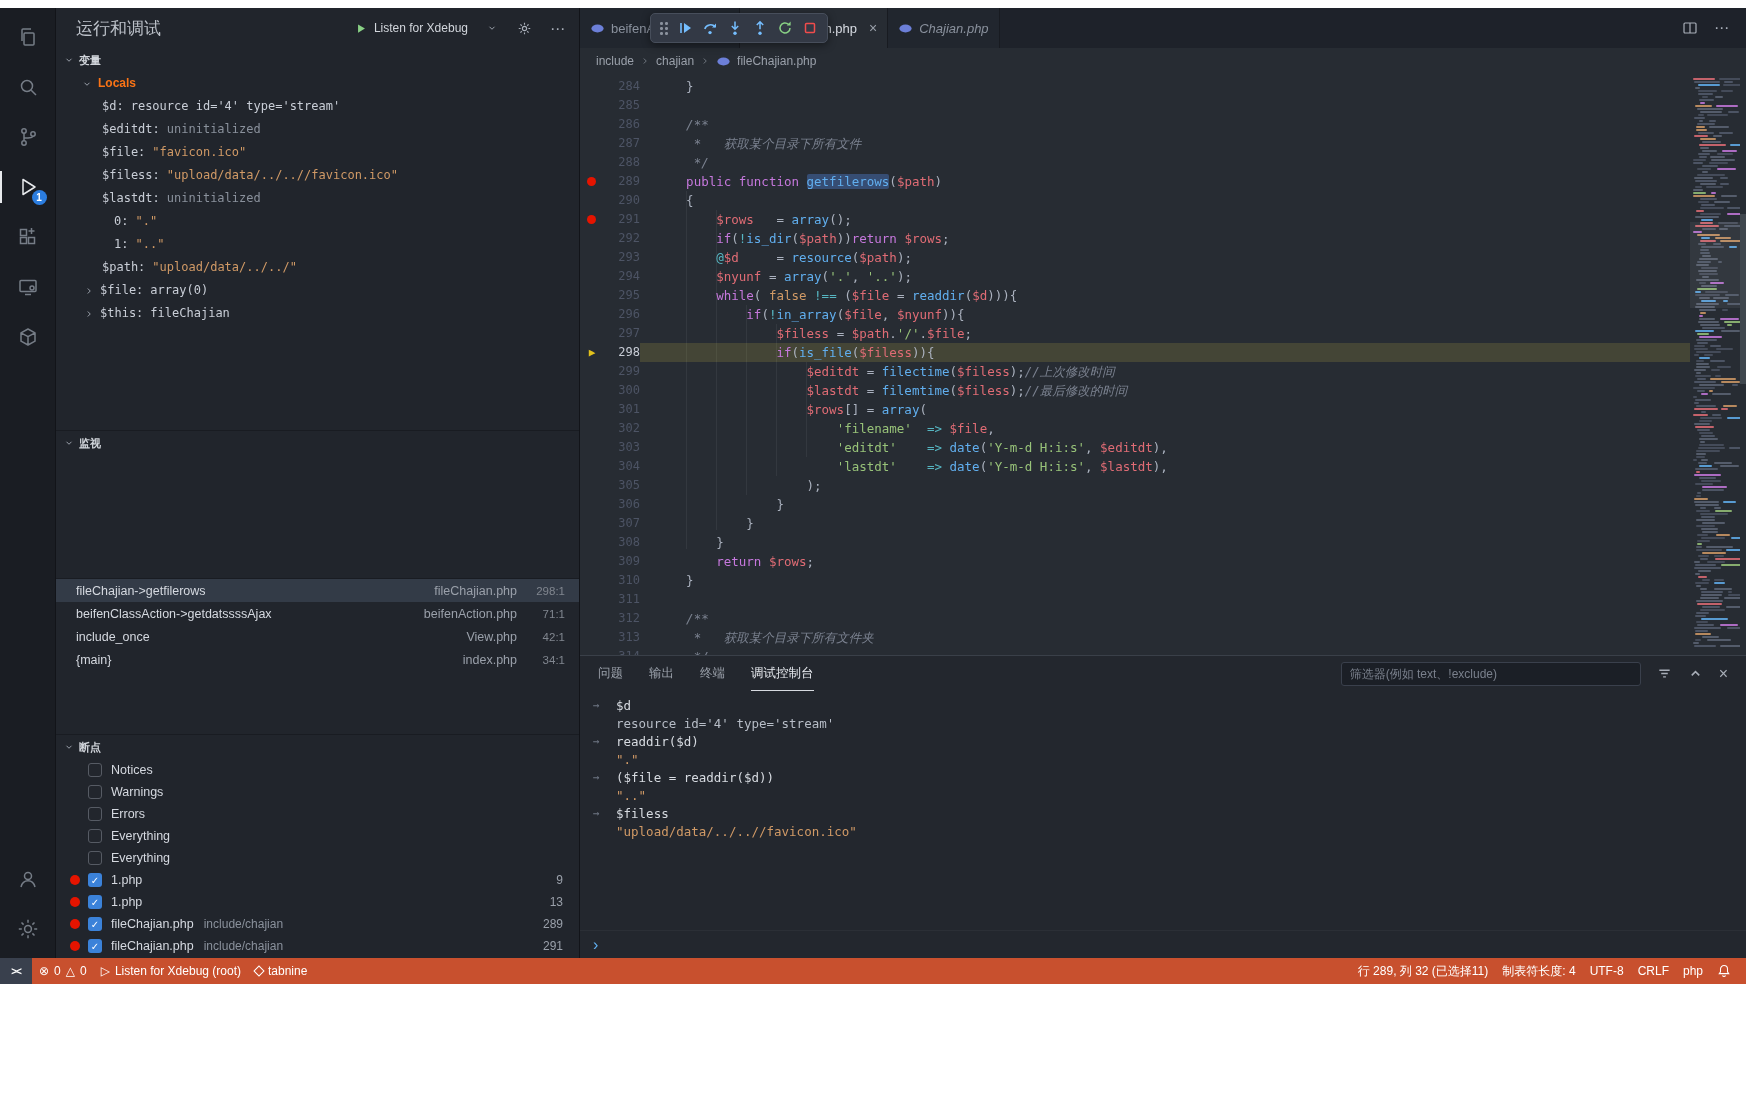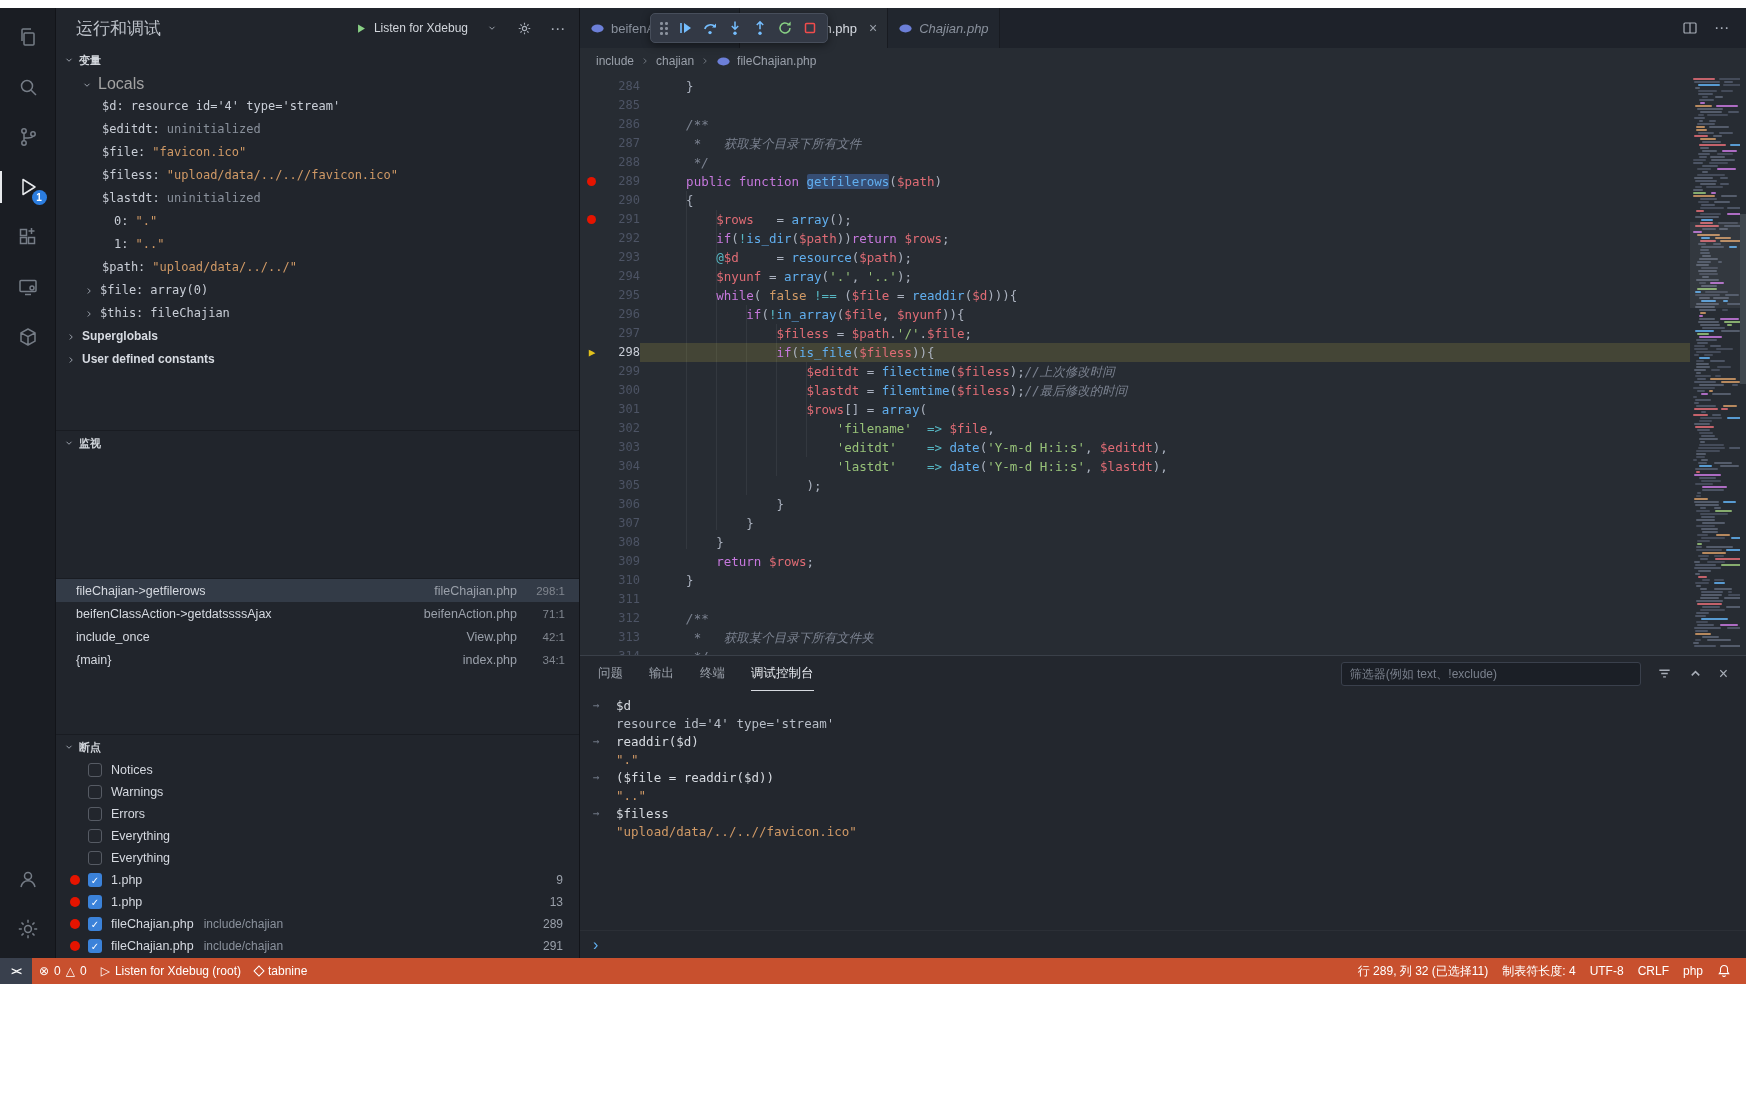--- a/index.html
+++ b/index.html
@@ -33,21 +33,21 @@
   .section-header{height:24px;display:flex;align-items:center;gap:5px;padding:0 14px 0 8px;font-size:11px;font-weight:bold;color:#d0d4da;cursor:pointer;flex:none}
   .section-chev{color:#9aa0aa;display:flex}
   .sec-variables{height:382px;border-top:none}
   .sec-watch{height:148px}
   .sec-callstack{height:156px}
   .sec-breakpoints{height:224px}
   .cs-badge{margin-left:auto;font-weight:normal;color:#9aa0aa;font-size:10.5px}
 
   .tree{font-family:"DejaVu Sans Mono",monospace;font-size:12px}
   .var-row{height:23px;line-height:23px;white-space:nowrap;overflow:hidden;cursor:pointer}
-  .locals-head{padding-left:26px;font-family:"Liberation Sans",sans-serif;font-weight:normal;color:#a3a3a3;font-size:16px;height:23px;line-height:23px;cursor:pointer}
+  .locals-head{padding-left:26px;font-family:"Liberation Sans",sans-serif;font-weight:bold;color:#f97316;font-size:12px;height:23px;line-height:23px;cursor:pointer}
   .twisty{display:inline-flex;width:16px;color:#9aa0aa;vertical-align:middle}
   .var-name{color:#c9ced7}
   .var-val{margin-left:7px}
   .val-plain{color:#c9ced7}
   .val-muted{color:#8a919c}
   .val-string{color:#d19a66}
   .group-row{font-family:"Liberation Sans",sans-serif;font-weight:bold;color:#d7dbe2;font-size:12px}
 
   .cs-row{display:flex;align-items:center;height:23px;padding:0 14px 0 20px;font-size:12.5px;cursor:pointer}
   .cs-row.selected{background:#333b47}
@@ -264,32 +264,20 @@
               <div class="var-row" style="padding-left: 46px;"><span class="twisty" style="margin-left: -18px;">
                   <svg class="chev-svg" viewBox="0 0 16 16">
                     <path d="M6 4 l4 4 -4 4" fill="none" stroke="currentColor" stroke-width="1.6"></path>
                   </svg>
                 </span><span class="var-name">$file:</span><span class="var-val val-plain">array(0)</span></div>
               <div class="var-row" style="padding-left: 46px;"><span class="twisty" style="margin-left: -18px;">
                   <svg class="chev-svg" viewBox="0 0 16 16">
                     <path d="M6 4 l4 4 -4 4" fill="none" stroke="currentColor" stroke-width="1.6"></path>
                   </svg>
                 </span><span class="var-name">$this:</span><span class="var-val val-plain">fileChajian</span></div>
-            </div>
-          <div id="groups-list">
-              <div class="var-row group-row" style="padding-left: 28px;"><span class="twisty" style="margin-left: -18px;">
-                  <svg class="chev-svg" viewBox="0 0 16 16">
-                    <path d="M6 4 l4 4 -4 4" fill="none" stroke="currentColor" stroke-width="1.6"></path>
-                  </svg>
-                </span><span>Superglobals</span></div>
-              <div class="var-row group-row" style="padding-left: 28px;"><span class="twisty" style="margin-left: -18px;">
-                  <svg class="chev-svg" viewBox="0 0 16 16">
-                    <path d="M6 4 l4 4 -4 4" fill="none" stroke="currentColor" stroke-width="1.6"></path>
-                  </svg>
-                </span><span>User defined constants</span></div>
             </div>
         </div>
       </div>
 
       <div class="section sec-watch">
         <div class="section-header">
           <span class="section-chev">
               <svg class="chev-svg chev-open" viewBox="0 0 16 16">
                 <path d="M6 4 l4 4 -4 4" fill="none" stroke="currentColor" stroke-width="1.6"></path>
               </svg>

